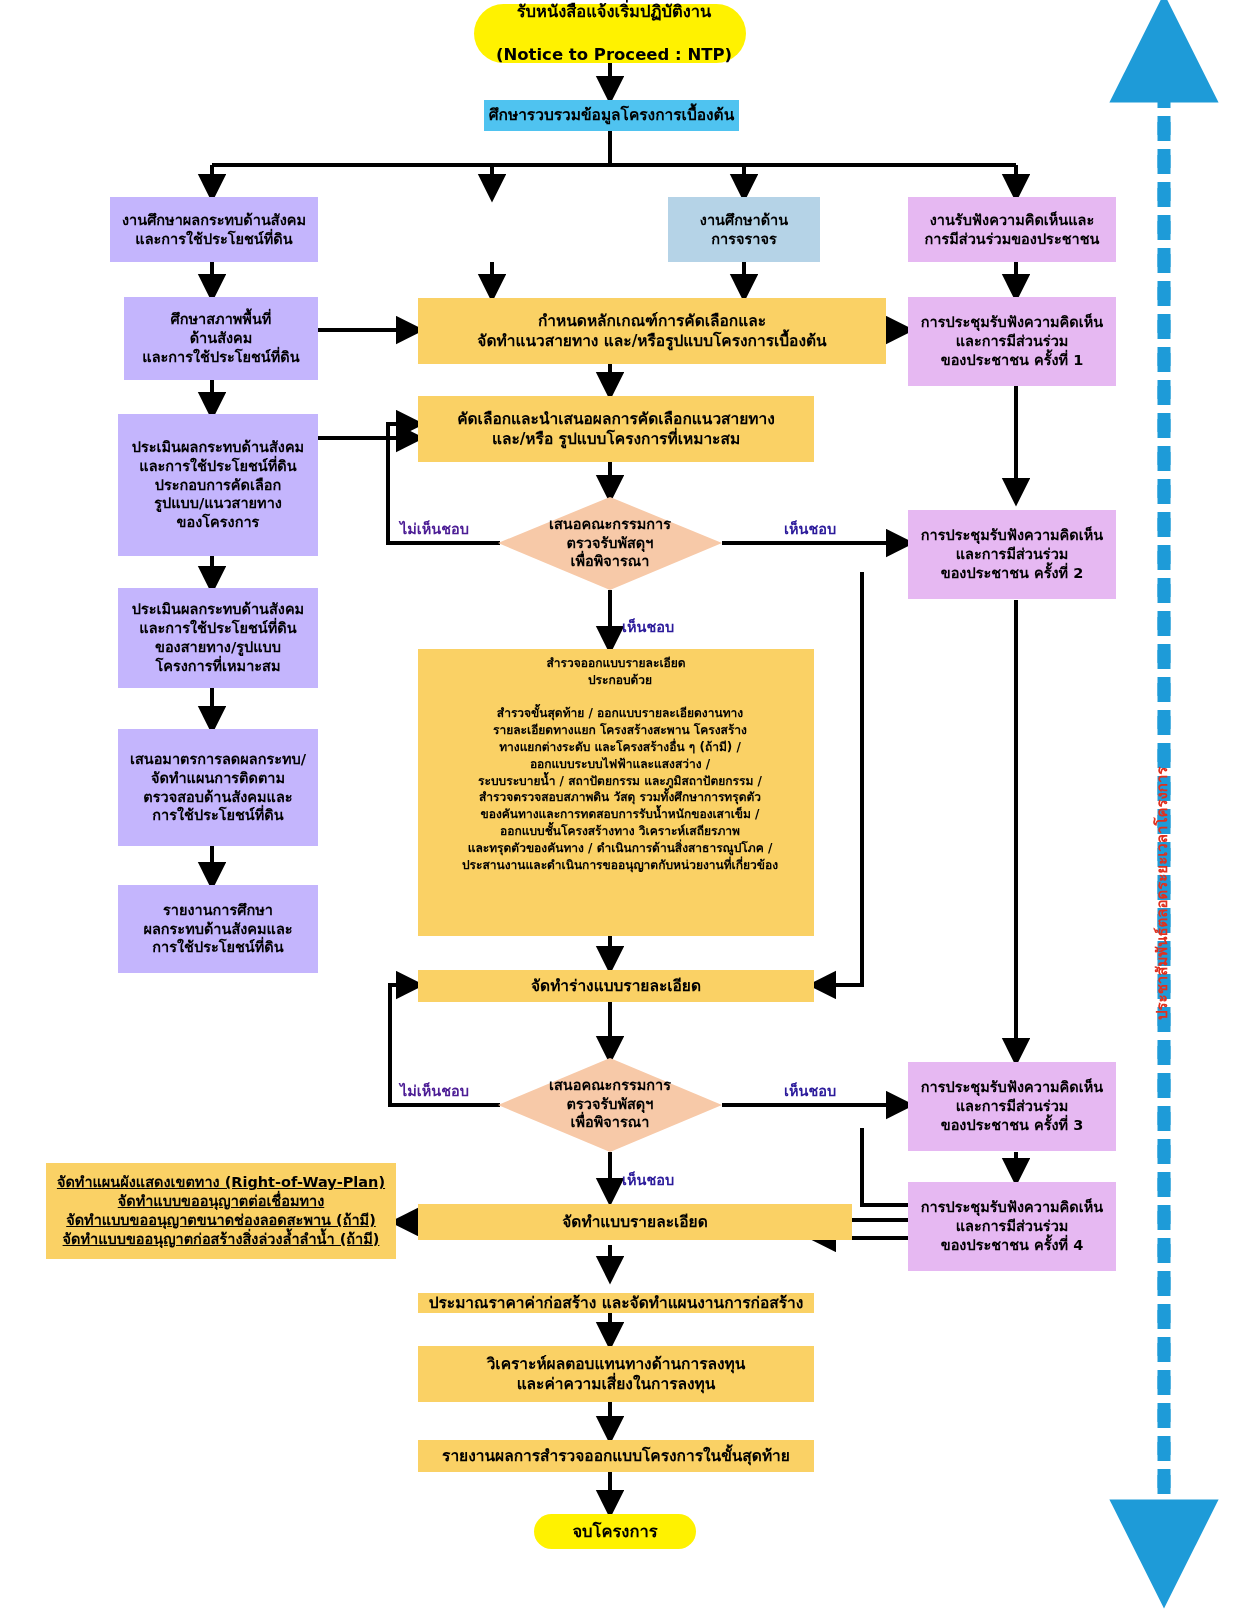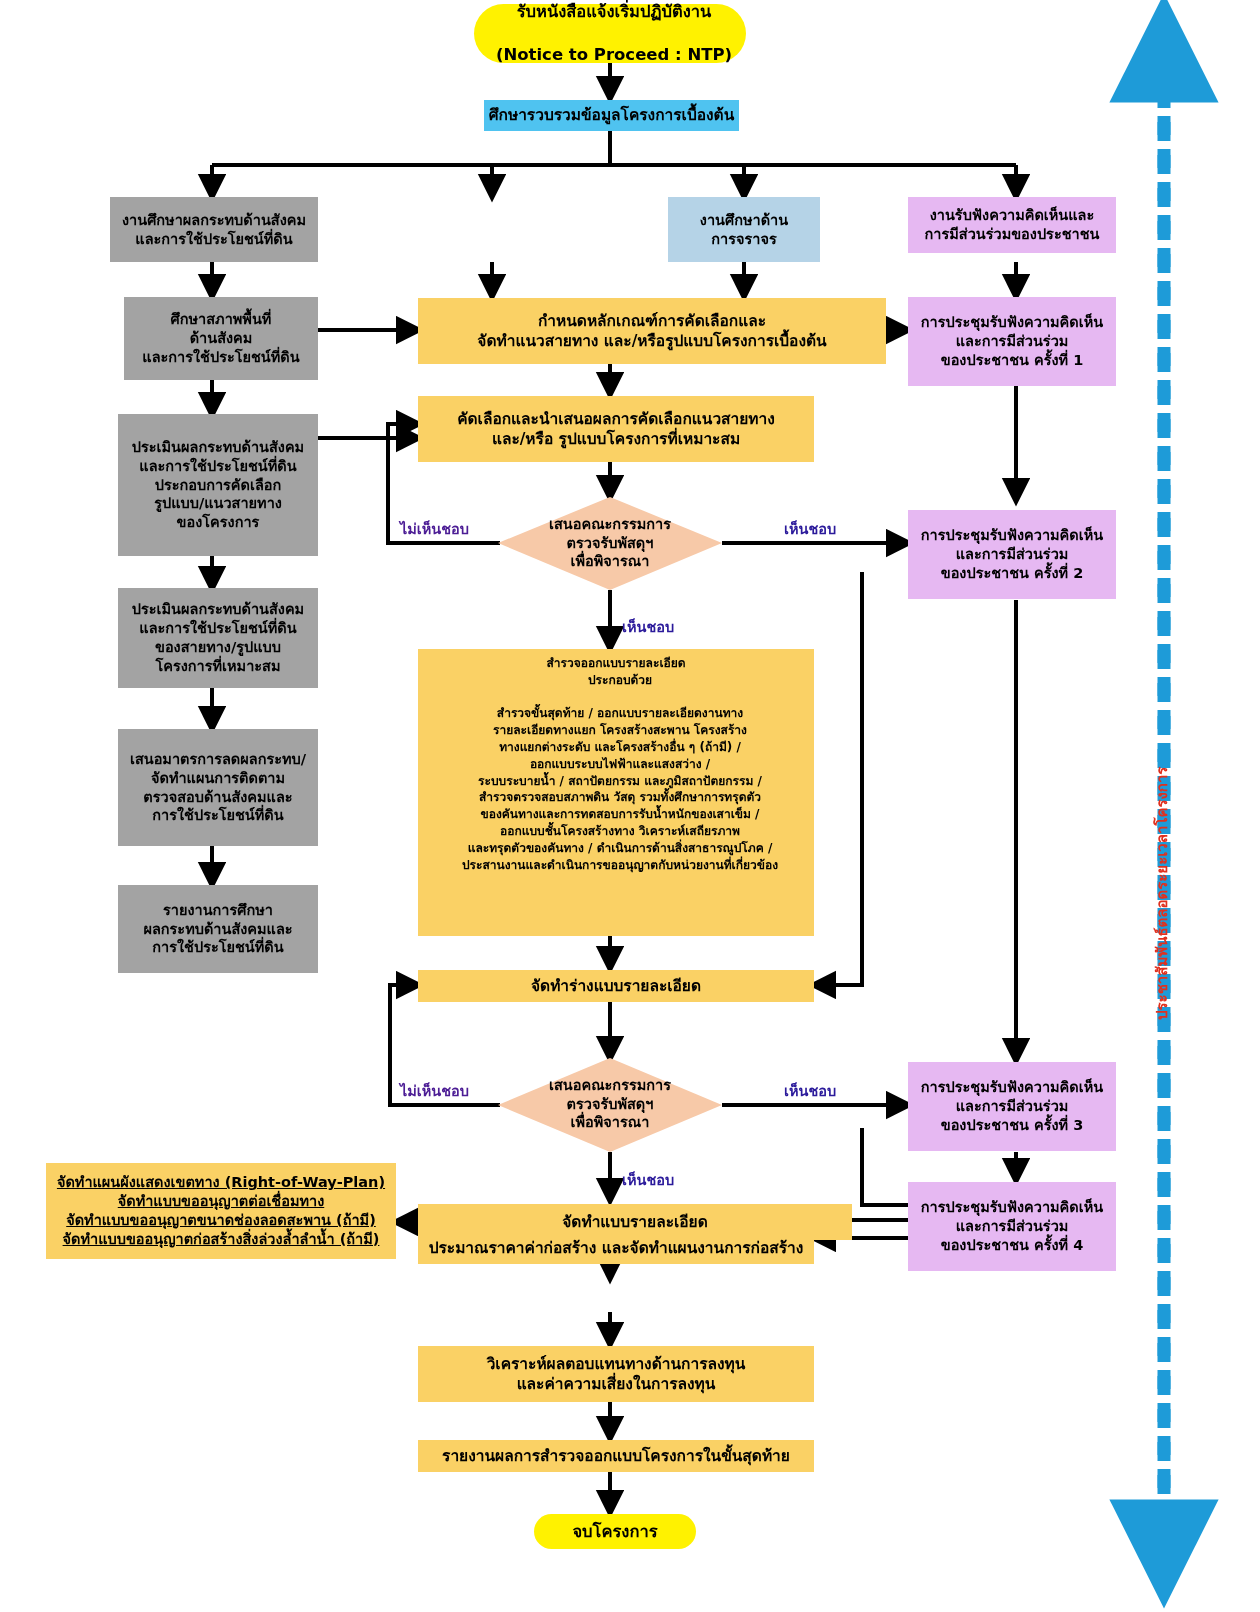--- a/index.html
+++ b/index.html
@@ -1,21 +1,21 @@
 <!DOCTYPE html>
 <html><head>
 <meta charset="utf-8">
 <style>
   html,body{margin:0;padding:0;background:#ffffff;}
   body{font-family:"DejaVu Sans","Liberation Sans",sans-serif;}
   #canvas{position:relative;width:1260px;height:1612px;overflow:hidden;background:#fff;}
   .node{position:absolute;box-sizing:border-box;display:flex;align-items:center;justify-content:center;
         text-align:center;color:#000;font-weight:bold;line-height:1.30;}
   .node span{display:block;width:100%;padding:0 4px;}
-  .green{background:#a3a3a3;}
+  .green{background:#c4b5fd;}
   .orange{background:#FAD165;}
   .purple{background:#E6B8F2;}
   .pink{background:#FBDFD0;}
   .blue{background:#4FC3F0;}
   .lblue{background:#B5D3E7;}
   .yellow{background:#FFF200;}
   .term{border-radius:60px;}
   .lbl{position:absolute;font-weight:bold;white-space:nowrap;}
   .lbl.no{color:#4c1d95;}
   .lbl.yes{color:#2B1A9B;}
@@ -132,21 +132,21 @@
   <div class="node blue fs12" style="left:484px;top:100px;width:255px;height:31px;">
     <span>ศึกษารวบรวมข้อมูลโครงการเบื้องต้น</span>
   </div>
 
   <div class="node green fs11" style="left:110px;top:197px;width:208px;height:65px;">
     <span class="ml">งานศึกษาผลกระทบด้านสังคม<br>และการใช้ประโยชน์ที่ดิน</span>
   </div>
   <div class="node lblue fs11" style="left:668px;top:197px;width:152px;height:65px;">
     <span class="ml">งานศึกษาด้าน<br>การจราจร</span>
   </div>
-  <div class="node purple fs11" style="left:908px;top:197px;width:208px;height:56px;align-items:center;">
+  <div class="node purple fs11" style="left:908px;top:197px;width:208px;height:65px;align-items:center;">
     <span class="ml">งานรับฟังความคิดเห็นและ<br>การมีส่วนร่วมของประชาชน</span>
   </div>
 
   <div class="node green fs11" style="left:124px;top:297px;width:194px;height:83px;">
     <span class="ml">ศึกษาสภาพพื้นที่<br>ด้านสังคม<br>และการใช้ประโยชน์ที่ดิน</span>
   </div>
   <div class="node green fs11" style="left:118px;top:414px;width:200px;height:142px;">
     <span class="ml">ประเมินผลกระทบด้านสังคม<br>และการใช้ประโยชน์ที่ดิน<br>ประกอบการคัดเลือก<br>รูปแบบ/แนวสายทาง<br>ของโครงการ</span>
   </div>
   <div class="node green fs11" style="left:118px;top:588px;width:200px;height:100px;">
@@ -186,21 +186,21 @@
   </div>
 
   <div class="node orange fs12" style="left:418px;top:1204px;width:434px;height:36px;">
     <span>จัดทำแบบรายละเอียด</span>
   </div>
 
   <div class="node orange fs11" style="left:46px;top:1163px;width:350px;height:96px;text-decoration:underline;">
     <span class="ml-list2">จัดทำแผนผังแสดงเขตทาง (Right-of-Way-Plan)<br>จัดทำแบบขออนุญาตต่อเชื่อมทาง<br>จัดทำแบบขออนุญาตขนาดช่องลอดสะพาน (ถ้ามี)<br>จัดทำแบบขออนุญาตก่อสร้างสิ่งล่วงล้ำลำน้ำ (ถ้ามี)</span>
   </div>
 
-  <div class="node orange fs12" style="left:418px;top:1232px;width:396px;height:32px;">
+  <div class="node orange fs12" style="left:418px;top:1293px;width:396px;height:20px;">
     <span>ประมาณราคาค่าก่อสร้าง และจัดทำแผนงานการก่อสร้าง</span>
   </div>
   <div class="node orange fs12" style="left:418px;top:1346px;width:396px;height:56px;">
     <span class="ml">วิเคราะห์ผลตอบแทนทางด้านการลงทุน<br>และค่าความเสี่ยงในการลงทุน</span>
   </div>
   <div class="node orange fs12" style="left:418px;top:1440px;width:396px;height:32px;align-items:center;">
     <span>รายงานผลการสำรวจออกแบบโครงการในขั้นสุดท้าย</span>
   </div>
 
   <div class="node yellow term fs13" style="left:534px;top:1514px;width:162px;height:35px;">

